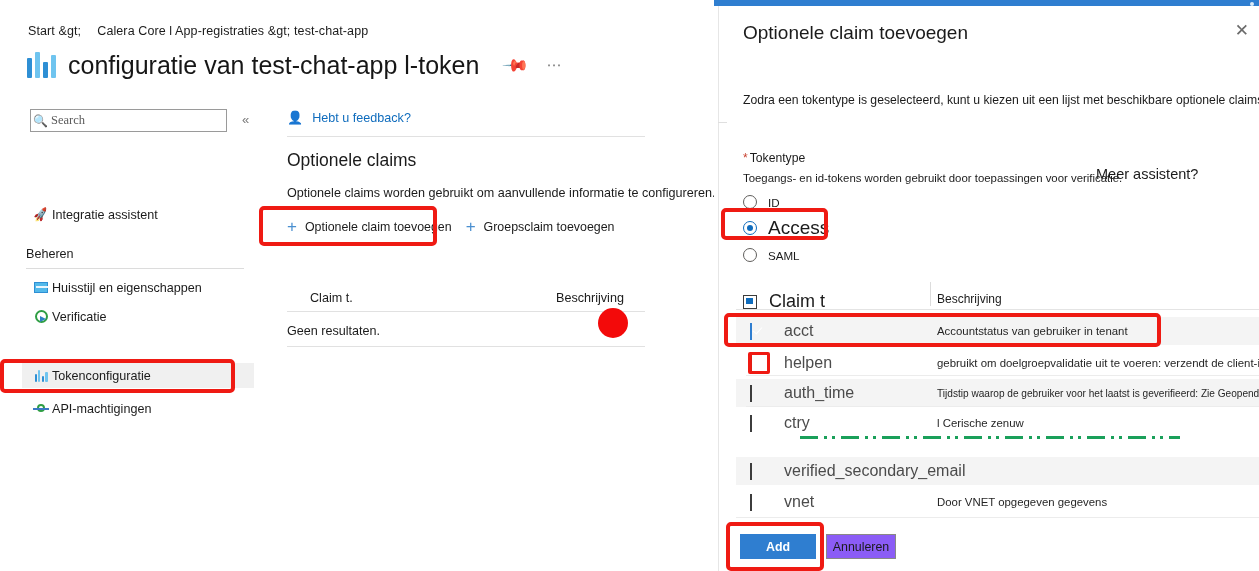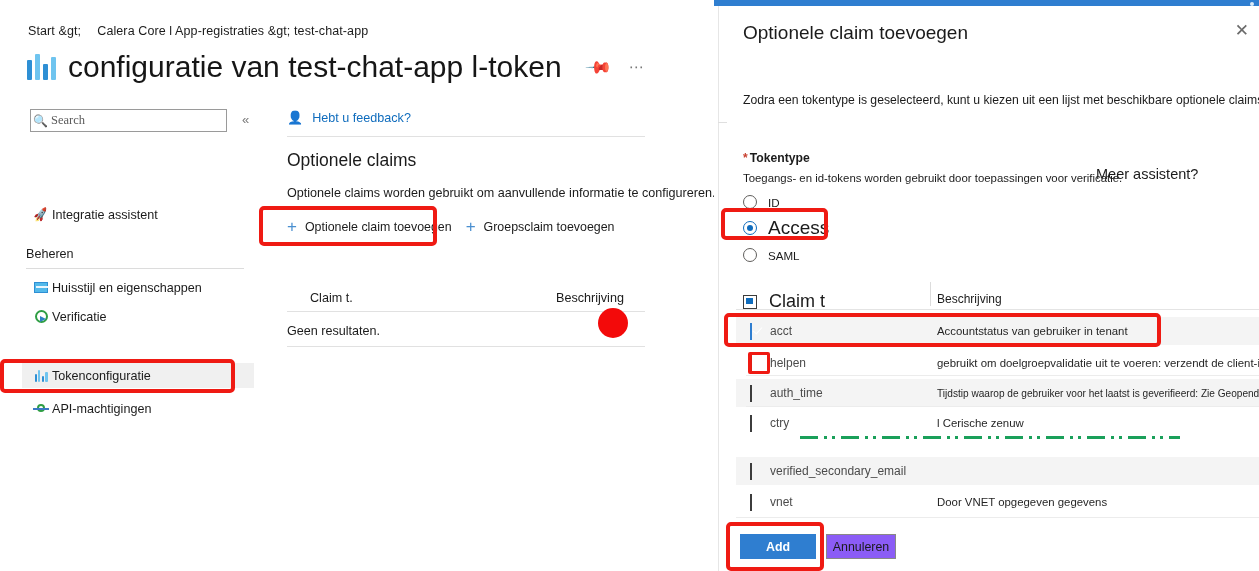--- a/index.html
+++ b/index.html
@@ -22,21 +22,21 @@
   #breadcrumb .seg{display:inline-block;}
   #breadcrumb .gap{display:inline-block;width:9px;}
 
   #title-row{position:absolute;left:26px;top:50px;display:flex;align-items:center;}
   #title-icon{width:30px;height:30px;position:relative;margin-right:12px;}
   #title-icon i{position:absolute;bottom:2px;width:5px;background:#3b9ddd;border-radius:1px;display:block;}
   #title-icon i:nth-child(1){left:1px;height:20px;background:#2e8fd4;}
   #title-icon i:nth-child(2){left:9px;height:26px;background:#6fc4ef;}
   #title-icon i:nth-child(3){left:17px;height:16px;background:#2e8fd4;}
   #title-icon i:nth-child(4){left:25px;height:23px;background:#6fc4ef;}
-  #page-title{font-size:30px;font-weight:400;color:#161616;white-space:nowrap;}
+  #page-title{font-size:25px;font-weight:400;color:#161616;white-space:nowrap;}
   #pin-icon{margin-left:26px;color:#5a5a5a;font-size:17px;transform:rotate(45deg);}
   #ellipsis-icon{margin-left:20px;color:#777;font-size:15px;letter-spacing:1.5px;}
 
   
   #search-box{position:absolute;left:30px;top:109px;width:197px;height:23px;border:1px solid #9a9a9a;background:#fff;display:flex;align-items:center;box-sizing:border-box;}
   #search-box .mag{width:20px;text-align:center;color:#3b79c4;font-size:12px;}
   #search-box input{border:0;outline:0;font-family:Liberation Serif, serif;font-size:12.5px;color:#3d3d3d;background:transparent;width:150px;padding:0;}
   #search-box input::placeholder{color:#5b5b5b;}
   #collapse-chevron{position:absolute;left:242px;top:112px;color:#7a7a7a;font-size:13px;}
 
@@ -108,21 +108,21 @@
   #panel-topbar{position:absolute;left:0;top:0;width:545px;height:6px;background:#2f7ed0;}
   #panel-topbar::after{content:"";position:absolute;right:5px;top:2px;width:4px;height:4px;background:#d9e9f7;border-radius:50%;}
   #panel-body{position:absolute;left:4px;top:6px;width:541px;height:565px;background:#fff;border-left:1px solid #e6e6e6;box-sizing:border-box;}
 
   #panel-title{position:absolute;left:24px;top:16px;font-size:19px;color:#1b1b1b;white-space:nowrap;}
   #panel-close{position:absolute;right:10px;top:16px;font-size:17px;color:#6b6b6b;line-height:1;}
 
   #panel-desc{position:absolute;left:24px;top:87px;font-size:12.2px;color:#1b1b1b;white-space:nowrap;}
   #panel-rule-a{position:absolute;left:-1px;top:116px;width:9px;height:1px;background:#dfdfdf;}
 
-  #tokentype-lbl{position:absolute;left:24px;top:145px;font-size:12.2px;color:#1b1b1b;font-weight:bold;}
+  #tokentype-lbl{position:absolute;left:24px;top:145px;font-size:12.2px;color:#1b1b1b;}
   #tokentype-lbl .req{color:#c8402f;margin-right:2px;font-size:12px;vertical-align:top;}
   #tokentype-help{position:absolute;left:24px;top:166px;font-size:11.4px;color:#1b1b1b;white-space:nowrap;}
   #meer-info{position:absolute;left:1096px;top:166px;font-size:14.5px;color:#1b1b1b;white-space:nowrap;}
 
   .radio-row{position:absolute;left:24px;display:flex;align-items:center;}
   .radio{width:14px;height:14px;border:1.6px solid #605e5c;border-radius:50%;box-sizing:border-box;position:relative;flex:0 0 auto;}
   .radio.on{border-color:#0f6cbd;}
   .radio.on::after{content:"";position:absolute;left:3px;top:3px;width:6px;height:6px;border-radius:50%;background:#0f6cbd;}
   .radio-row .rl{margin-left:11px;font-size:11.6px;color:#1b1b1b;}
   .radio-row.big .rl{font-size:19px;}
@@ -135,21 +135,21 @@
   .cbx.on::after{content:"";position:absolute;left:4px;top:1px;width:4px;height:8px;border:solid #fff;border-width:0 1.8px 1.8px 0;transform:rotate(42deg);}
   .cbx.redoutline{border:1.6px solid #e01d13;}
   #p-th-claim{margin-left:12px;font-size:18px;color:#1b1b1b;}
   #p-th-desc{position:absolute;left:937px;top:292px;font-size:12px;color:#1b1b1b;}
   #p-head-vdiv{position:absolute;left:930px;top:282px;width:1px;height:24px;background:#dcdcdc;}
   #p-head-rule{position:absolute;left:736px;top:309px;width:523px;height:1px;background:#e4e4e4;}
 
   .p-row{position:absolute;left:736px;width:523px;height:28px;display:flex;align-items:center;box-sizing:border-box;}
   .p-row.alt{background:#f4f4f4;}
   .p-row .cbxw{margin-left:14px;}
-  .p-row .name{margin-left:18px;font-size:12px;color:#4b4b4b;white-space:nowrap;}
+  .p-row .name{margin-left:32px;font-size:16px;color:#4b4b4b;white-space:nowrap;}
   .p-row .desc{position:absolute;left:201px;font-size:11.4px;color:#262626;white-space:nowrap;}
   .p-row .desc.sm{font-size:10.1px;}
   .p-rule{position:absolute;left:746px;width:513px;height:1px;background:#ececec;}
 
   #green-break{position:absolute;left:800px;top:436px;width:380px;height:3px;
     background-image:repeating-linear-gradient(to right,#1aa05a 0,#1aa05a 18px,transparent 18px,transparent 24px,#1aa05a 24px,#1aa05a 27px,transparent 27px,transparent 32px,#1aa05a 32px,#1aa05a 35px,transparent 35px,transparent 41px);}
 
   #btn-add{position:absolute;left:740px;top:534px;width:76px;height:25px;background:#2f7ed0;color:#fff;font-size:12.4px;font-weight:bold;display:flex;align-items:center;justify-content:center;border:0;font-family:"Liberation Sans",sans-serif;}
   #btn-cancel{position:absolute;left:826px;top:534px;width:70px;height:25px;background:#8b5cf6;color:#1b1b1b;font-size:12.4px;display:flex;align-items:center;justify-content:center;border:1px solid #8a8886;box-sizing:border-box;font-family:"Liberation Sans",sans-serif;}
 

